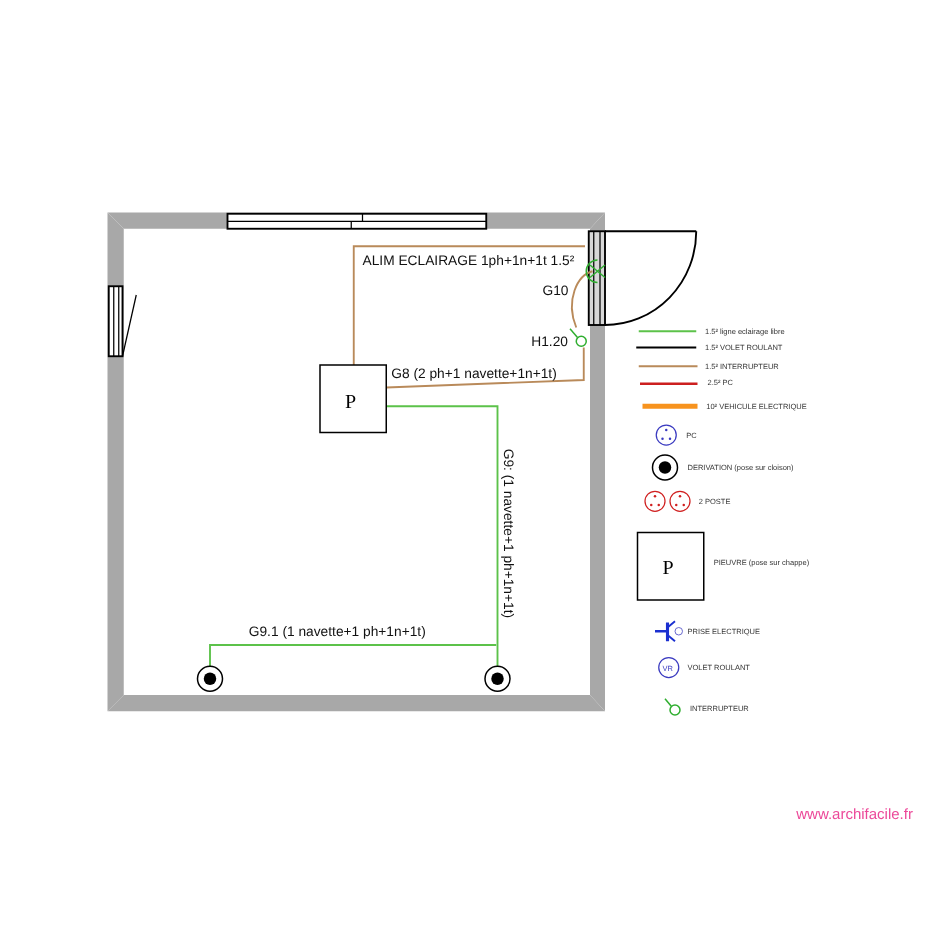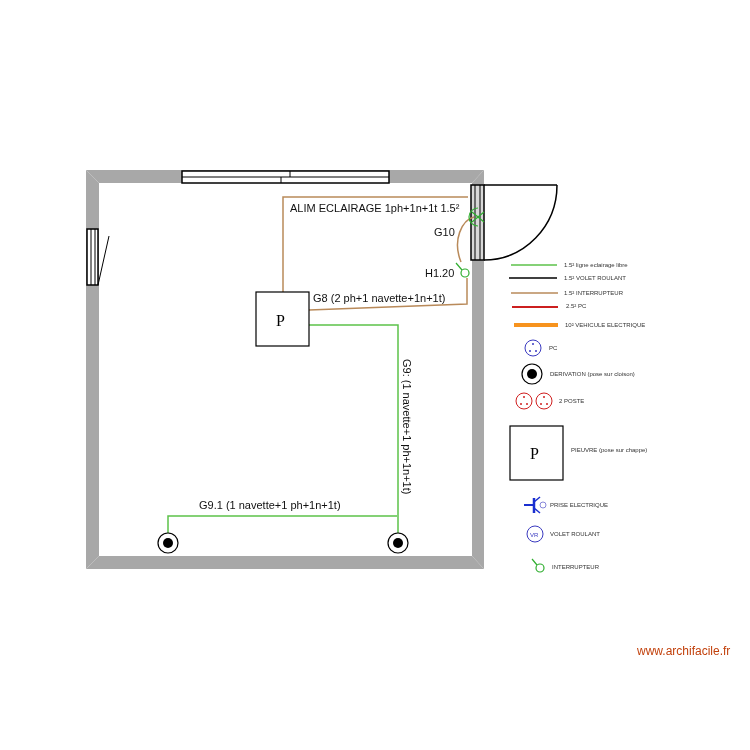--- a/index.html
+++ b/index.html
@@ -1,21 +1,21 @@
 <!DOCTYPE html>
 <html><head>
 <meta charset="utf-8">
 <style>
   html, body { margin:0; padding:0; background:#ffffff; }
   body { width:750px; height:750px; position:relative; overflow:hidden; font-family:"Liberation Sans", sans-serif; }
   svg { position:absolute; left:0; top:0; }
   .lbl { font-family:"Liberation Sans", sans-serif; fill:#111; }
   .leg { font-family:"Liberation Sans", sans-serif; fill:#333; font-size:6px; }
   .pser { font-family:"Liberation Serif", serif; fill:#000; }
-  .watermark { position:absolute; left:637px; top:644px; font-size:12px; color:#c2410c; font-family:"Liberation Sans", sans-serif; }
+  .watermark { position:absolute; left:637px; top:644px; font-size:12px; color:#ec4899; font-family:"Liberation Sans", sans-serif; }
 </style>
 </head>
 <body>
 
 <svg width="750" height="750" viewBox="0 0 750 750">
 
   <g>
     <polygon points="86,170 484,170 472,183 99,183" fill="#a8a8a8"></polygon>
     <polygon points="86,170 99,183 99,556 86,569" fill="#a8a8a8"></polygon>
     <polygon points="86,569 99,556 472,556 484,569" fill="#a8a8a8"></polygon>

